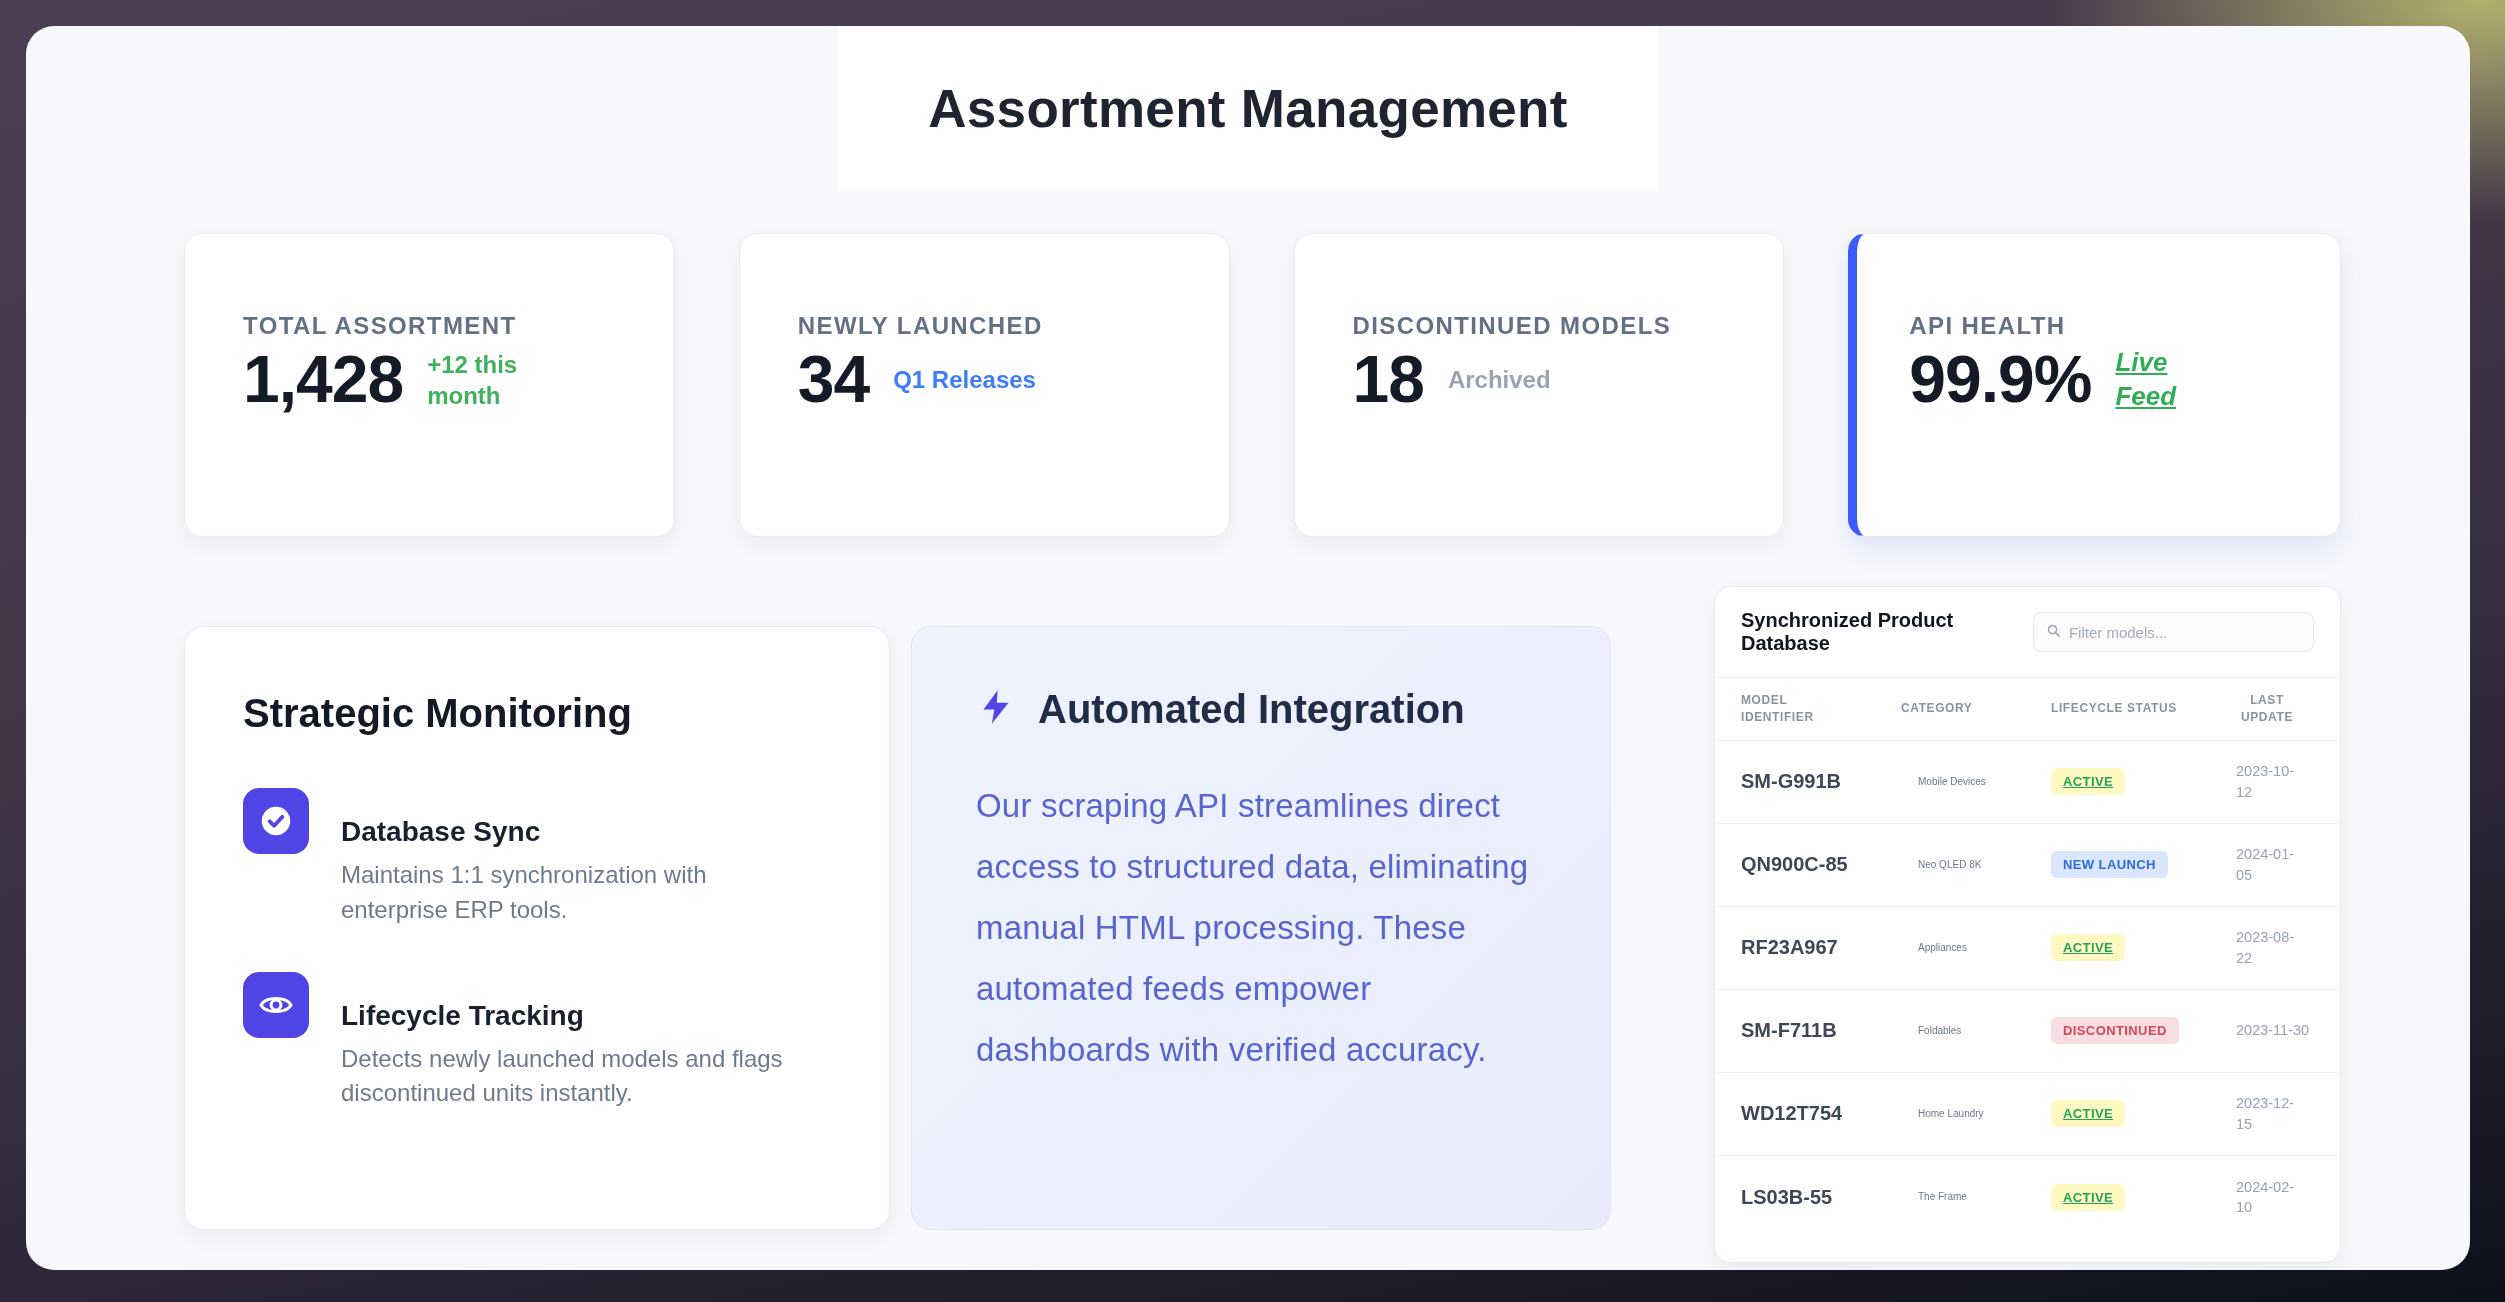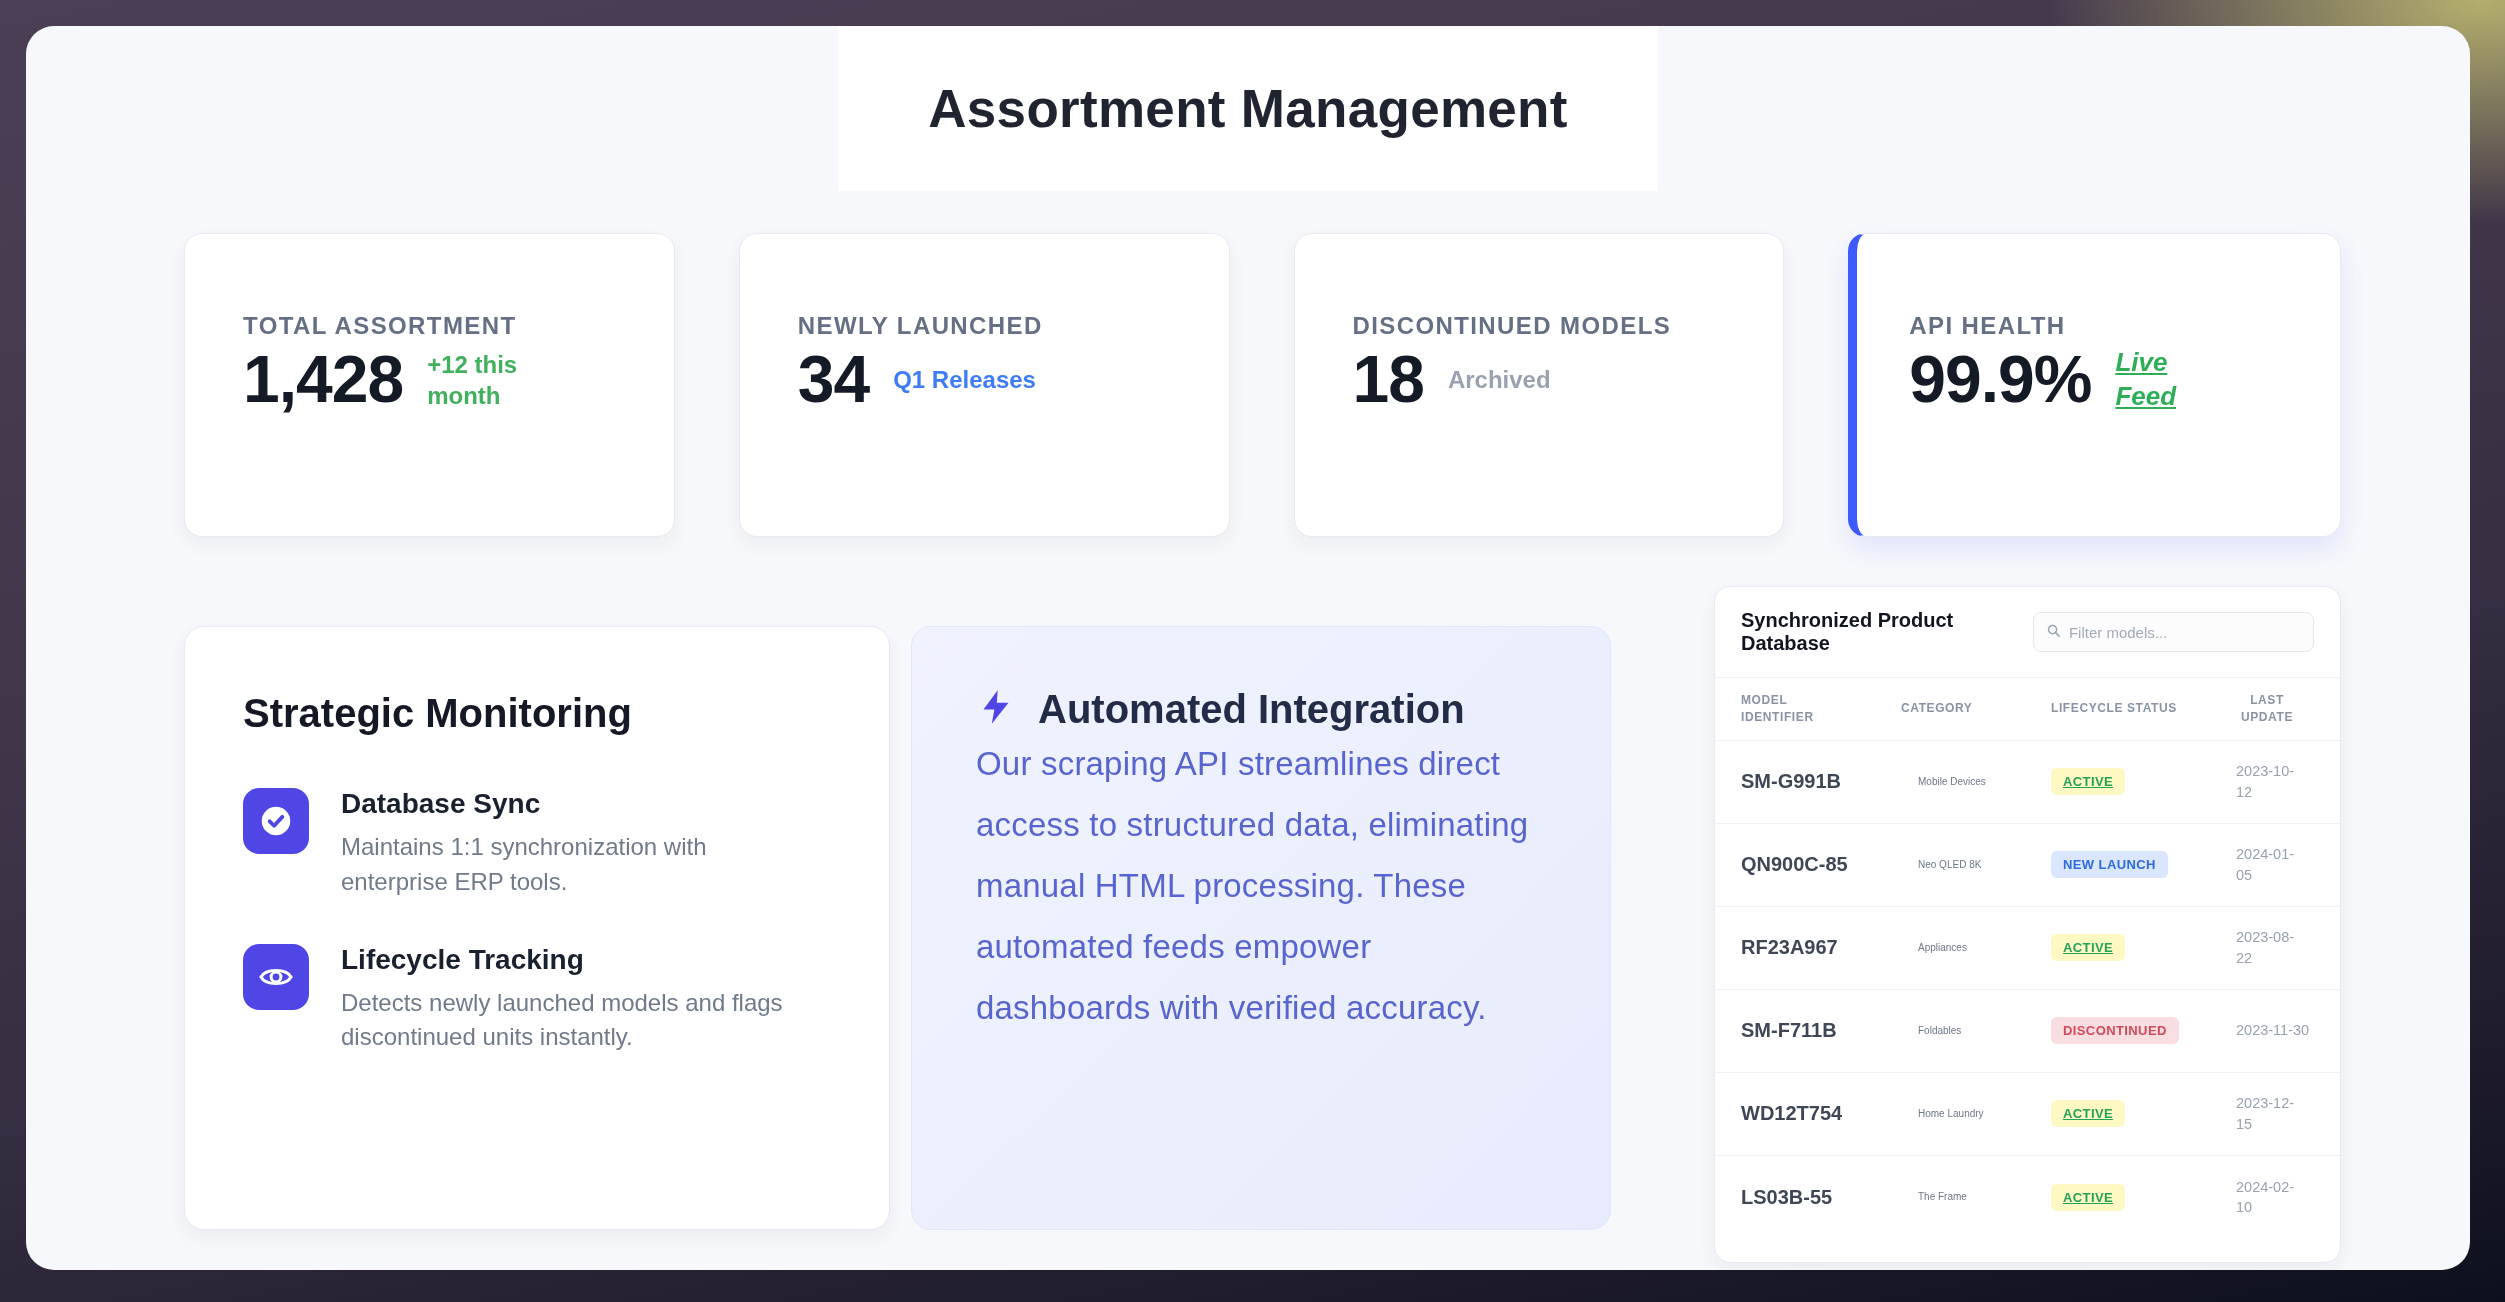--- a/index.html
+++ b/index.html
@@ -67,30 +67,30 @@
     position:absolute; left:158px; top:600px; width:706px; height:604px;
     background:#ffffff; border:1px solid #e9eaf0; border-radius:20px;
     padding:64px 58px; box-shadow:0 8px 20px rgba(25,30,60,0.05);
   }
   .mon-title { font-size:40px; font-weight:800; color:#141925; margin-bottom:52px; }
   .mon-item { display:flex; gap:32px; margin-bottom:44px; }
   .mon-icon {
     width:66px; height:66px; border-radius:16px; background:#4f46e5;
     flex:none; display:flex; align-items:center; justify-content:center;
   }
-  .mon-item-title { font-size:28px; font-weight:800; color:#19202e; margin-bottom:10px; }
+  .mon-item-title { font-size:28px; font-weight:800; color:#19202e; margin-bottom:10px;margin-top:28px; }
   .mon-item-desc { font-size:24px; color:#707a8a; line-height:1.45; max-width:445px; }
   
   .int-card {
     position:absolute; left:885px; top:600px; width:700px; height:604px;
     background:linear-gradient(135deg,#f0f3fe 0%, #e7ebfc 100%);
     border:1px solid #e0e6fb; border-radius:20px;
     padding:58px 64px;
   }
-  .int-head { display:flex; align-items:center; gap:22px; }
+  .int-head { display:flex; align-items:center; gap:22px; margin-bottom:42px; }
   .int-title { font-size:40px; font-weight:800; color:#232c47; }
   .int-body {
     font-size:33px; color:#5865cf; line-height:1.85; letter-spacing:0.2px;
     max-width:565px;
   }
   
   .tbl-card {
     position:absolute; left:1688px; top:560px; width:627px; height:677px;
     background:#ffffff; border:1px solid #e9eaf0; border-radius:16px;
     box-shadow:0 8px 20px rgba(25,30,60,0.05); overflow:hidden;

